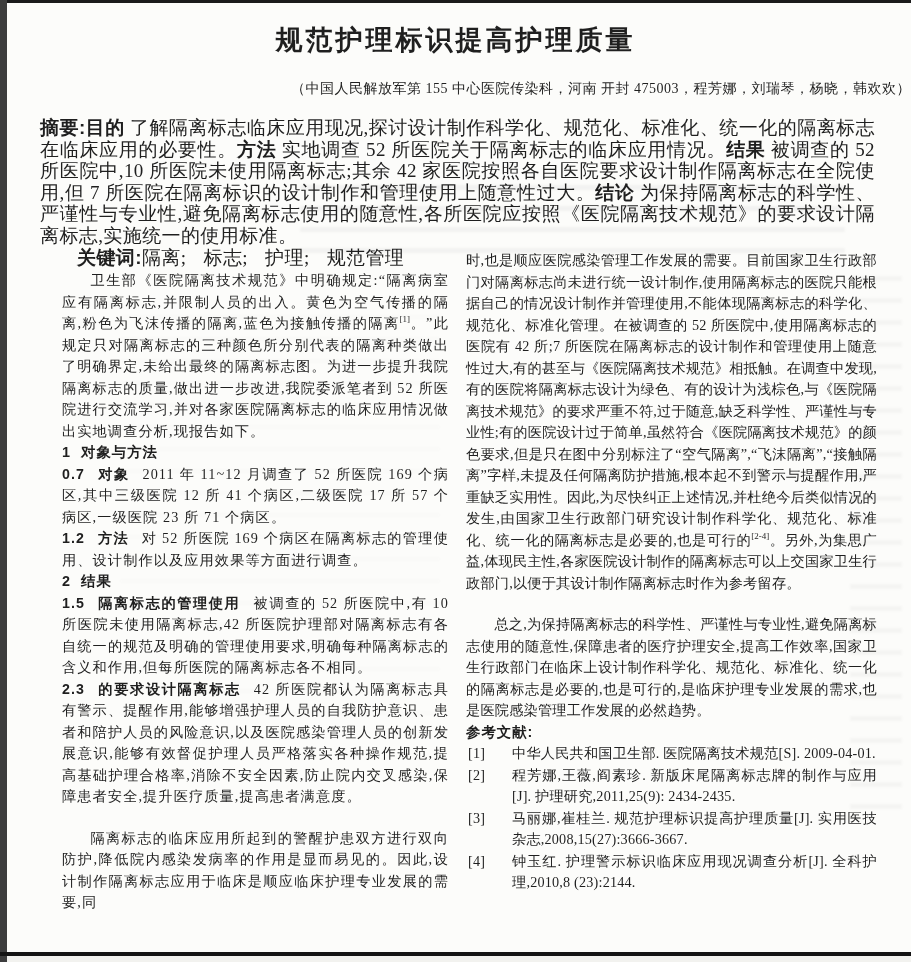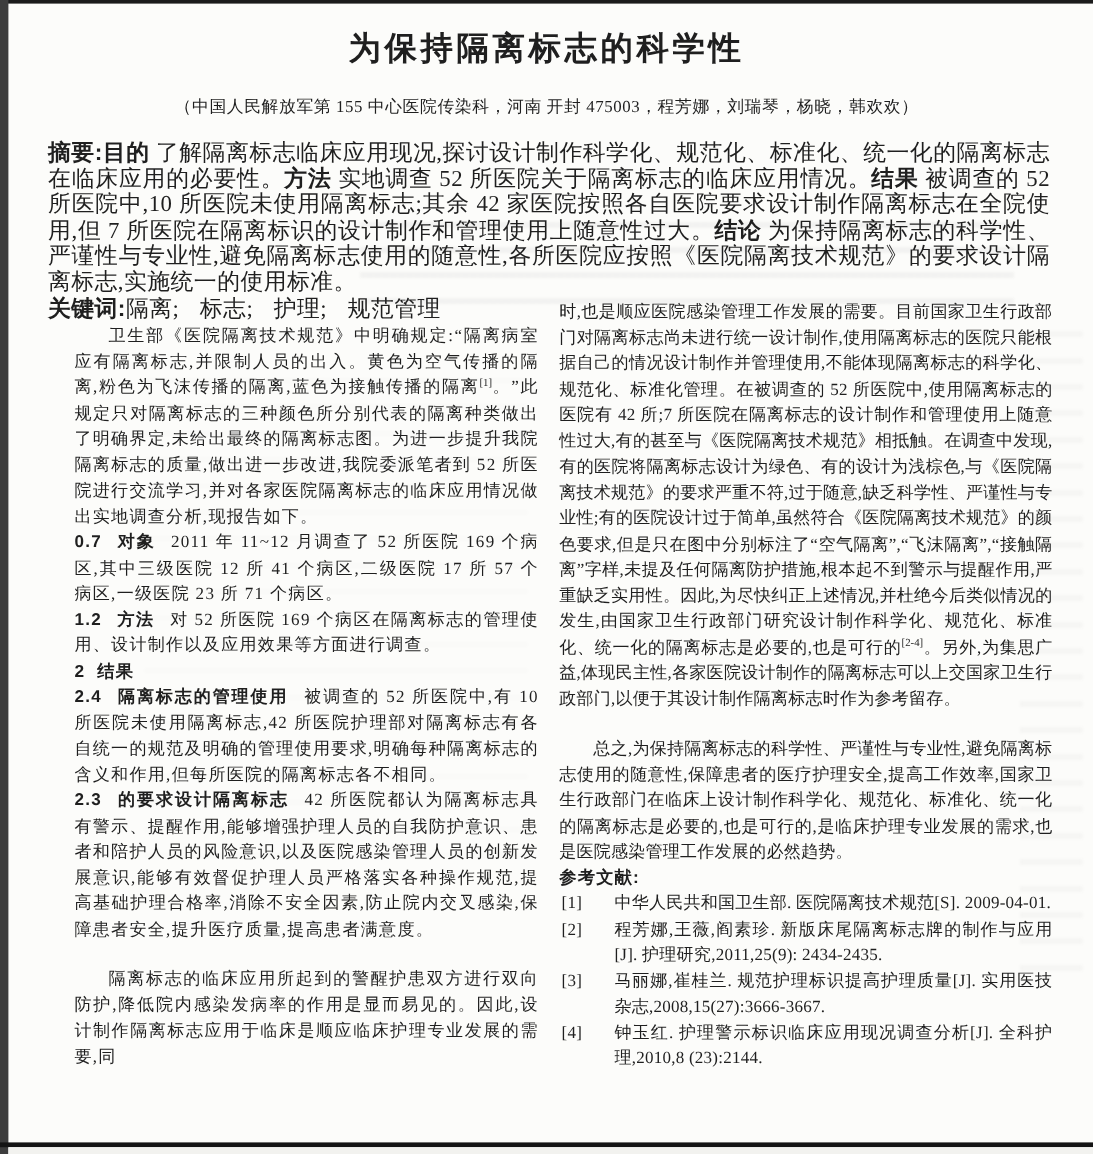--- a/index.html
+++ b/index.html
@@ -23,27 +23,27 @@
     background:repeating-linear-gradient(180deg,transparent 0 14px,rgba(70,70,70,.08) 14px 19px,transparent 19px 22px);}
   .ghost-c{left:120px;top:300px;width:320px;height:420px;opacity:.25;
     background:repeating-linear-gradient(180deg,transparent 0 15px,rgba(80,80,80,.05) 15px 19px,transparent 19px 22px);}
 
   .title{
     position:absolute;top:22px;left:0;right:0;margin:0;
     text-align:center;font-size:27px;font-weight:700;letter-spacing:3px;
   }
   .affil{
     position:absolute;top:80px;left:0;right:0;margin:0;
-    text-align:center;font-size:14px;letter-spacing:.5px;
+    text-align:right;font-size:14px;letter-spacing:.5px;
   }
   .abstract-wrap{position:absolute;top:117px;left:40px;right:36px;}
   .abstract{
     margin:0;font-size:19px;line-height:21.6px;text-align:justify;letter-spacing:.4px;
   }
-  .keywords{margin-top:0;}
+  .keywords{margin-top:0;margin-left:37px;}
   .seg-b{font-family:"Liberation Sans","DejaVu Sans",sans-serif;font-weight:700;}
   .seg-gap{display:inline-block;width:.9em;}
   sup{font-size:9px;line-height:0;letter-spacing:0;}
 
   .cols{
     position:absolute;top:250px;left:62px;right:34px;bottom:6px;
     display:flex;gap:17px;
   }
   .col{font-size:14.2px;line-height:21.5px;}
   .col-left{width:387px;letter-spacing:1.1px;}
@@ -61,36 +61,37 @@
 </style>
 </head>
 <body>
 
 <div class="page">
 
   <div class="ghost ghost-a"></div>
   <div class="ghost ghost-b"></div>
   <div class="ghost ghost-c"></div>
 
-  <h1 class="title">为保持隔离标志的科学性</h1>
+  <h1 class="title">规范护理标识提高护理质量</h1>
   <p class="affil">（中国人民解放军第 155 中心医院传染科，河南 开封 475003，程芳娜，刘瑞琴，杨晓，韩欢欢）</p>
 
   <div class="abstract-wrap">
     <p class="abstract"><span class="seg-b">摘要:</span><span class="seg-b">目的</span><span> 了解隔离标志临床应用现况,探讨设计制作科学化、规范化、标准化、统一化的隔离标志在临床应用的必要性。</span><span class="seg-b">方法</span><span> 实地调查 52 所医院关于隔离标志的临床应用情况。</span><span class="seg-b">结果</span><span> 被调查的 52 所医院中,10 所医院未使用隔离标志;其余 42 家医院按照各自医院要求设计制作隔离标志在全院使用,但 7 所医院在隔离标识的设计制作和管理使用上随意性过大。</span><span class="seg-b">结论</span><span> 为保持隔离标志的科学性、严谨性与专业性,避免隔离标志使用的随意性,各所医院应按照《医院隔离技术规范》的要求设计隔离标志,实施统一的使用标准。</span></p>
     <p class="abstract keywords"><span class="seg-b">关键词:</span><span>隔离;</span><span class="seg-gap"></span><span>标志;</span><span class="seg-gap"></span><span>护理;</span><span class="seg-gap"></span><span>规范管理</span></p>
   </div>
 
   <div class="cols">
 
     <div class="col col-left">
       <p class="para indent"><span>卫生部《医院隔离技术规范》中明确规定:“隔离病室应有隔离标志,并限制人员的出入。黄色为空气传播的隔离,粉色为飞沫传播的隔离,蓝色为接触传播的隔离</span><sup>[1]</sup><span>。”此规定只对隔离标志的三种颜色所分别代表的隔离种类做出了明确界定,未给出最终的隔离标志图。为进一步提升我院隔离标志的质量,做出进一步改进,我院委派笔者到 52 所医院进行交流学习,并对各家医院隔离标志的临床应用情况做出实地调查分析,现报告如下。</span></p>
+      <h2 class="h">1  对象与方法</h2>
       <p class="para"><span class="seg-b">0.7</span><span class="seg-gap"></span><span class="seg-b">对象</span><span class="seg-gap"></span><span>2011 年 11~12 月调查了 52 所医院 169 个病区,其中三级医院 12 所 41 个病区,二级医院 17 所 57 个病区,一级医院 23 所 71 个病区。</span></p>
       <p class="para"><span class="seg-b">1.2</span><span class="seg-gap"></span><span class="seg-b">方法</span><span class="seg-gap"></span><span>对 52 所医院 169 个病区在隔离标志的管理使用、设计制作以及应用效果等方面进行调查。</span></p>
       <h2 class="h">2  结果</h2>
-      <p class="para"><span class="seg-b">2.4</span><span class="seg-gap"></span><span class="seg-b">隔离标志的管理使用</span><span class="seg-gap"></span><span>被调查的 52 所医院中,有 10 所医院未使用隔离标志,42 所医院护理部对隔离标志有各自统一的规范及明确的管理使用要求,明确每种隔离标志的含义和作用,但每所医院的隔离标志各不相同。</span></p>
+      <p class="para"><span class="seg-b">1.5</span><span class="seg-gap"></span><span class="seg-b">隔离标志的管理使用</span><span class="seg-gap"></span><span>被调查的 52 所医院中,有 10 所医院未使用隔离标志,42 所医院护理部对隔离标志有各自统一的规范及明确的管理使用要求,明确每种隔离标志的含义和作用,但每所医院的隔离标志各不相同。</span></p>
       <p class="para"><span class="seg-b">2.3</span><span class="seg-gap"></span><span class="seg-b">的要求设计隔离标志</span><span class="seg-gap"></span><span>42 所医院都认为隔离标志具有警示、提醒作用,能够增强护理人员的自我防护意识、患者和陪护人员的风险意识,以及医院感染管理人员的创新发展意识,能够有效督促护理人员严格落实各种操作规范,提高基础护理合格率,消除不安全因素,防止院内交叉感染,保障患者安全,提升医疗质量,提高患者满意度。</span></p>
       <p class="para indent"><span>隔离标志的临床应用所起到的警醒护患双方进行双向防护,降低院内感染发病率的作用是显而易见的。因此,设计制作隔离标志应用于临床是顺应临床护理专业发展的需要,同</span></p>
     </div>
 
     <div class="col col-right">
       <p class="para"><span>时,也是顺应医院感染管理工作发展的需要。目前国家卫生行政部门对隔离标志尚未进行统一设计制作,使用隔离标志的医院只能根据自己的情况设计制作并管理使用,不能体现隔离标志的科学化、规范化、标准化管理。在被调查的 52 所医院中,使用隔离标志的医院有 42 所;7 所医院在隔离标志的设计制作和管理使用上随意性过大,有的甚至与《医院隔离技术规范》相抵触。在调查中发现,有的医院将隔离标志设计为绿色、有的设计为浅棕色,与《医院隔离技术规范》的要求严重不符,过于随意,缺乏科学性、严谨性与专业性;有的医院设计过于简单,虽然符合《医院隔离技术规范》的颜色要求,但是只在图中分别标注了“空气隔离”,“飞沫隔离”,“接触隔离”字样,未提及任何隔离防护措施,根本起不到警示与提醒作用,严重缺乏实用性。因此,为尽快纠正上述情况,并杜绝今后类似情况的发生,由国家卫生行政部门研究设计制作科学化、规范化、标准化、统一化的隔离标志是必要的,也是可行的</span><sup>[2-4]</sup><span>。另外,为集思广益,体现民主性,各家医院设计制作的隔离标志可以上交国家卫生行政部门,以便于其设计制作隔离标志时作为参考留存。</span></p>
       <p class="para indent"><span>总之,为保持隔离标志的科学性、严谨性与专业性,避免隔离标志使用的随意性,保障患者的医疗护理安全,提高工作效率,国家卫生行政部门在临床上设计制作科学化、规范化、标准化、统一化的隔离标志是必要的,也是可行的,是临床护理专业发展的需求,也是医院感染管理工作发展的必然趋势。</span></p>
       <h2 class="h">参考文献:</h2>
       <ol class="refs">
         <li class="ref">

